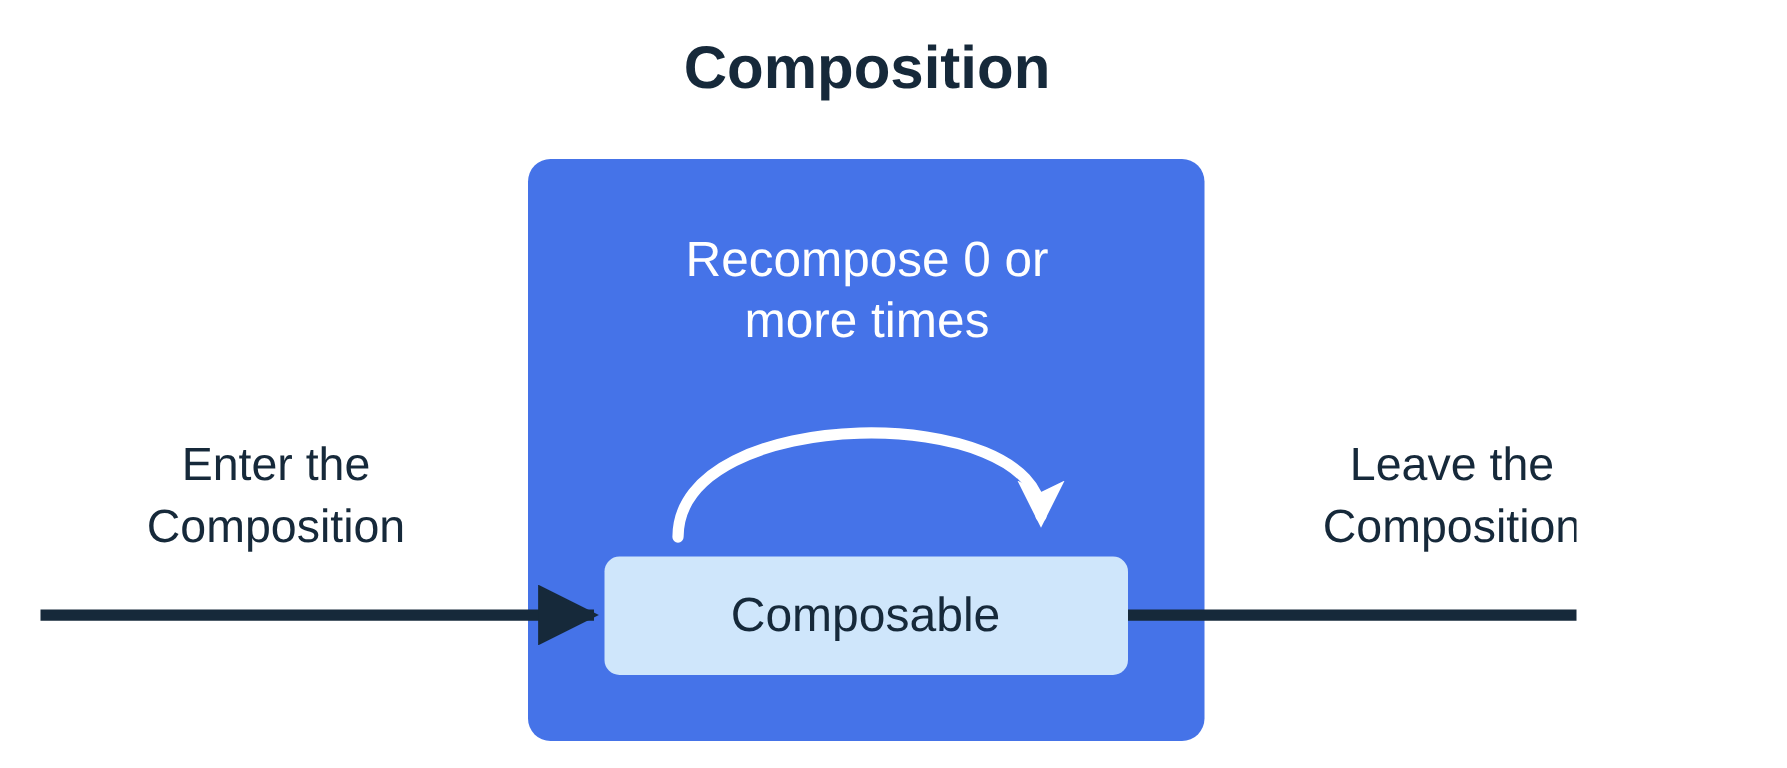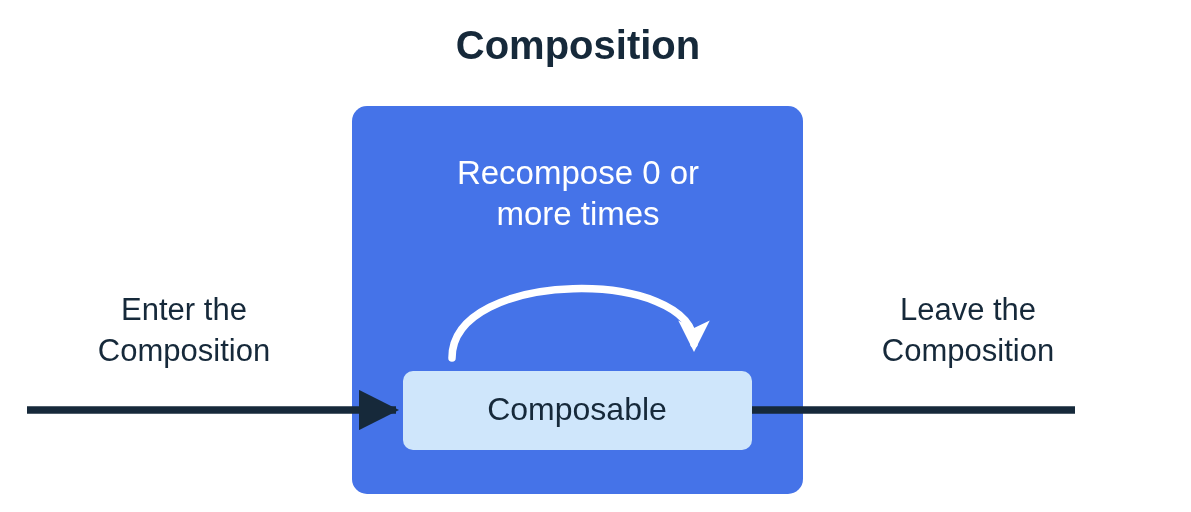--- a/index.html
+++ b/index.html
@@ -9,21 +9,20 @@
   }
   body {
     font-family: "Liberation Sans", sans-serif;
   }
   #diagram-root {
     position: relative;
     width: 1051px;
     height: 512px;
     background: #ffffff;
     overflow: hidden;
-    padding-left: 24px;
   }
   #diagram-svg {
     position: absolute;
     left: 0;
     top: 0;
     width: 1191px;
     height: 512px;
     display: block;
   }
   .svg-text {

